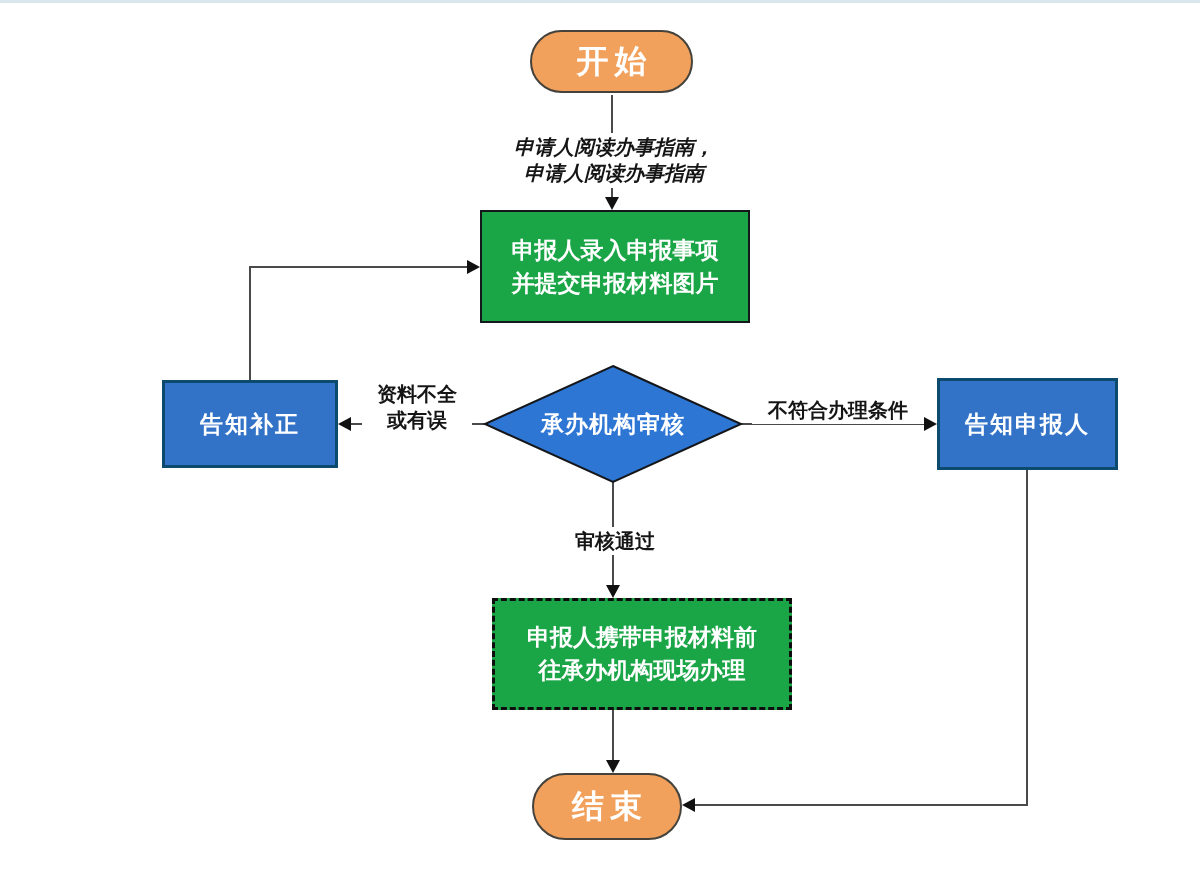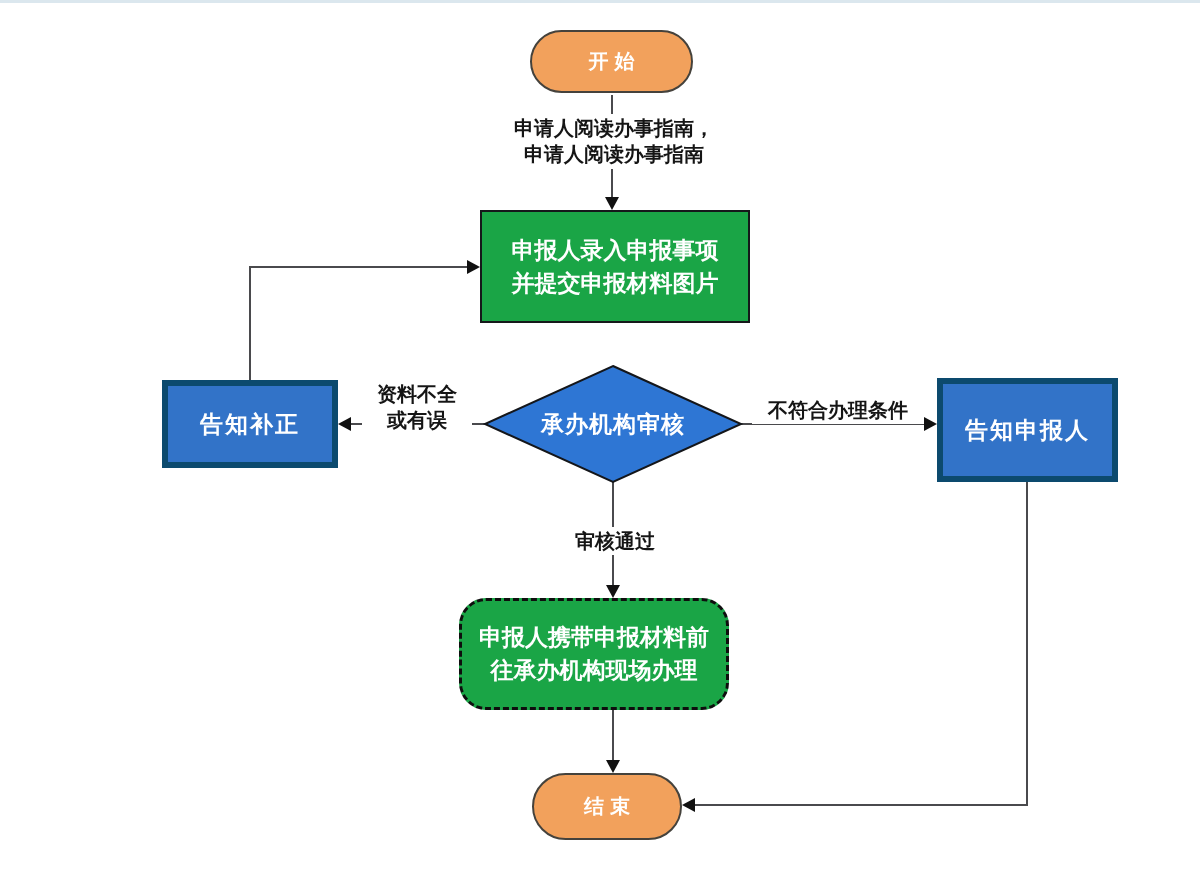--- a/index.html
+++ b/index.html
@@ -3,24 +3,24 @@
 <meta charset="utf-8">
 <style>
   html,body{margin:0;padding:0;background:#ffffff;}
   .stage{position:relative;width:1200px;height:880px;background:#ffffff;overflow:hidden;
          font-family:"Liberation Sans","DejaVu Sans",sans-serif;}
   .topstrip{position:absolute;left:0;top:0;width:1200px;height:3px;background:#dbe7ee;}
   svg.wires{position:absolute;left:0;top:0;width:1200px;height:880px;}
   .node{position:absolute;display:flex;flex-direction:column;align-items:center;justify-content:center;
         box-sizing:border-box;color:#ffffff;font-weight:bold;text-align:center;}
   .terminator{background:#F2A15C;border:2px solid #45423c;border-radius:34px;
-              font-size:20px;letter-spacing:6px;padding-left:6px;}
+              font-size:32px;letter-spacing:6px;padding-left:6px;}
   .process{background:#1AA546;border:2px solid #15181a;font-size:23px;line-height:1.42;}
   .process.dashed{border:3px dashed #0e0e0e;}
-  .bluebox{background:#3273C8;border:6px solid #0c4a6e;font-size:23px;letter-spacing:2px;}
+  .bluebox{background:#3273C8;border:3px solid #0c4a6e;font-size:23px;letter-spacing:2px;}
   .diamond-label{position:absolute;display:flex;align-items:center;justify-content:center;
                  color:#ffffff;font-weight:bold;font-size:23px;letter-spacing:1px;pointer-events:none;}
   .edge-label{position:absolute;background:#ffffff;color:#151515;font-weight:bold;
               font-size:20px;line-height:1.32;text-align:center;padding:1px 2px;}
   .line1,.line2{display:block;}
 </style>
 </head>
 <body>
 
 <div class="stage">
@@ -63,34 +63,34 @@
   </div>
 
   <div class="diamond-label" style="left:488px;top:366px;width:250px;height:116px;">
     <span>承办机构审核</span>
   </div>
 
   <div class="node bluebox" style="left:162px;top:380px;width:176px;height:88px;">
     <span>告知补正</span>
   </div>
 
-  <div class="node bluebox" style="left:937px;top:378px;width:181px;height:104px;">
+  <div class="node bluebox" style="left:937px;top:378px;width:181px;height:92px;">
     <span>告知申报人</span>
   </div>
 
-  <div class="node process dashed" style="left:459px;top:598px;width:270px;height:112px;border-radius:27px;">
+  <div class="node process dashed" style="left:492px;top:598px;width:300px;height:112px;">
     <span class="line1">申报人携带申报材料前</span>
     <span class="line2">往承办机构现场办理</span>
   </div>
 
   <div class="node terminator" style="left:532px;top:773px;width:150px;height:67px;">
     <span>结束</span>
   </div>
 
-  <div class="edge-label" style="left:497px;top:114px;width:230px;">
+  <div class="edge-label" style="left:497px;top:133px;width:230px;font-style:italic;">
     <span class="line1">申请人阅读办事指南，</span>
     <span class="line2">申请人阅读办事指南</span>
   </div>
 
   <div class="edge-label" style="left:362px;top:380px;width:106px;">
     <span class="line1">资料不全</span>
     <span class="line2">或有误</span>
   </div>
 
   <div class="edge-label" style="left:752px;top:396px;width:168px;">

